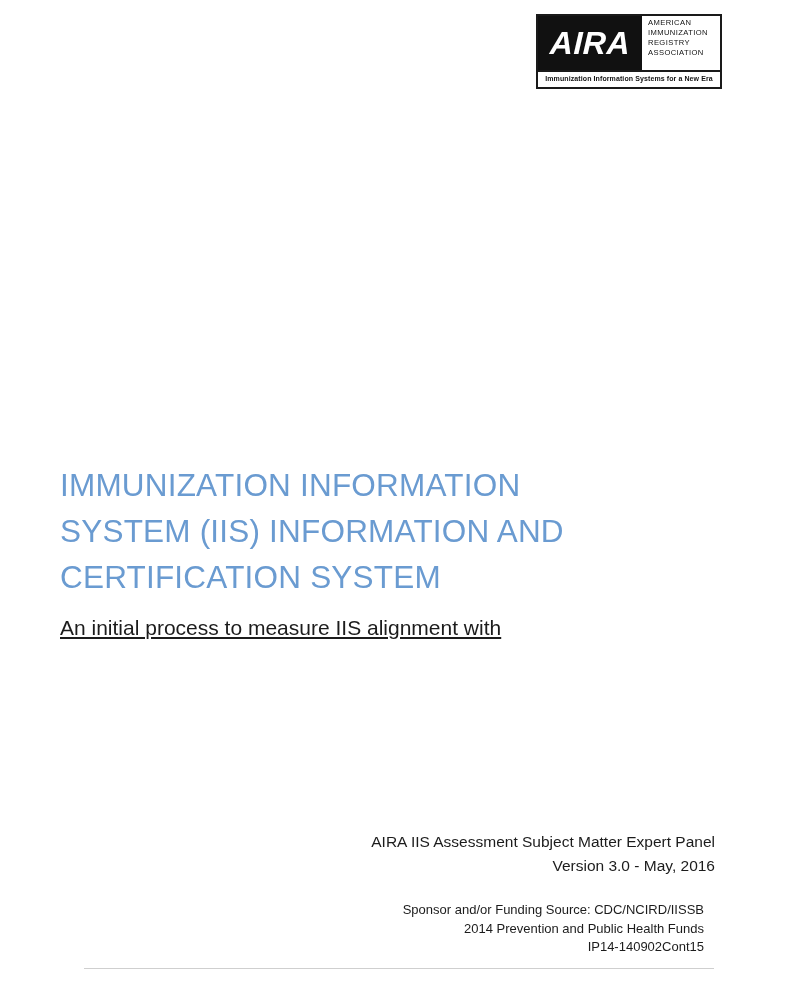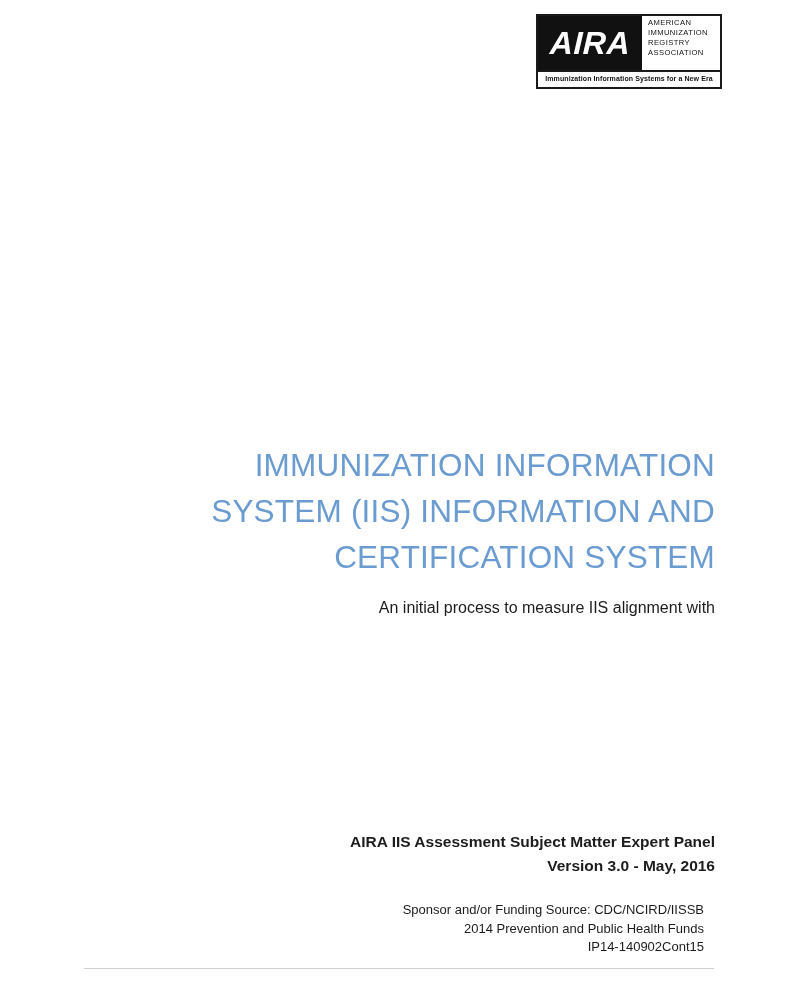--- a/index.html
+++ b/index.html
@@ -82,54 +82,54 @@
     font-size: 7px;
     line-height: 8px;
     font-weight: 700;
     color: #111111;
     letter-spacing: 0.1px;
   }
 
   
   .title-block {
     position: absolute;
-    top: 442px;
+    top: 462px;
     left: 60px;
     width: 655px;
-    text-align: right;
   }
   .doc-title {
     color: #6a9bd1;
     font-size: 31.5px;
     line-height: 46px;
     font-weight: 400;
     letter-spacing: 0.2px;
     margin: 0;
   }
   .doc-subtitle {
     margin: 12px 0 0 0;
     color: #1c1c1c;
-    font-size: 16px;
+    font-size: 21px;
     line-height: 31px;
     font-weight: 400;
+    text-decoration: underline;
   }
 
   
   .credits {
     position: absolute;
     top: 830px;
     left: 60px;
     width: 655px;
     text-align: right;
   }
   .credit-line {
     font-size: 15.5px;
     line-height: 24px;
     color: #1c1c1c;
-    font-weight: 700;
+    font-weight: 400;
   }
   .sponsor {
     position: absolute;
     top: 901px;
     left: 49px;
     width: 655px;
     text-align: right;
   }
   .sponsor-line {
     font-size: 13px;

